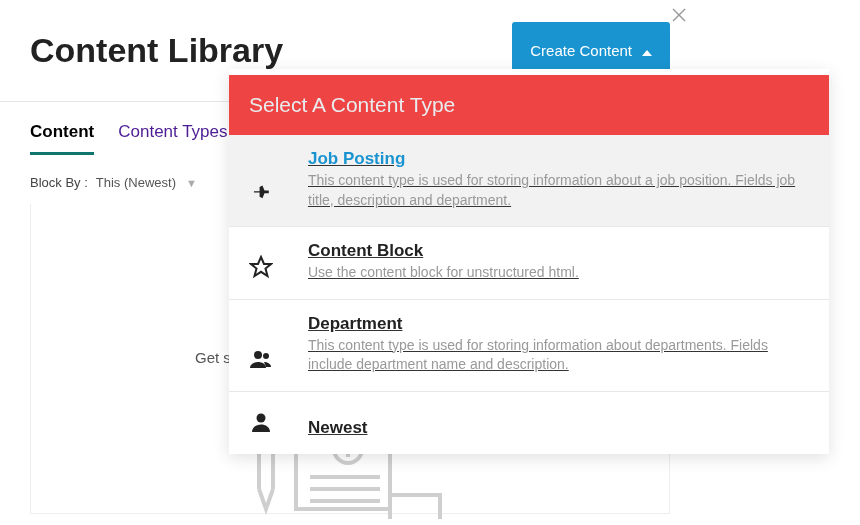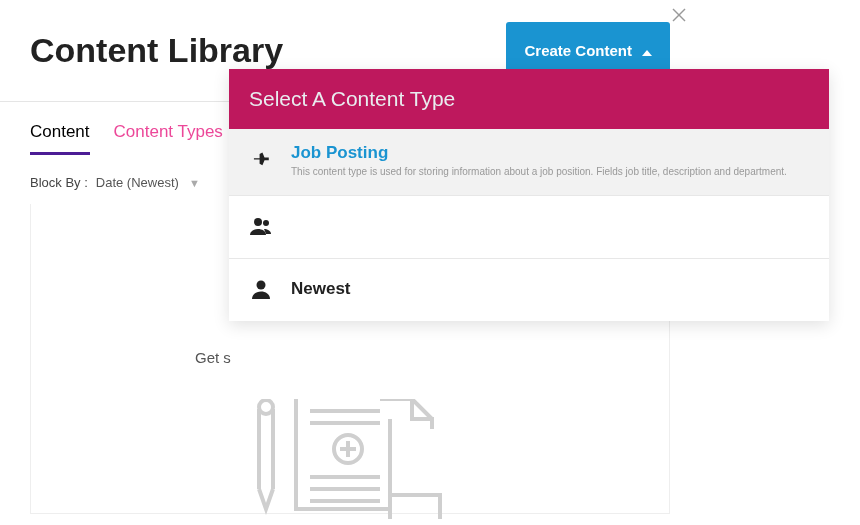--- a/index.html
+++ b/index.html
@@ -38,44 +38,43 @@
     background: #1A94D1;
     color: #fff;
     border: none;
     padding: 20px 18px;
     font-size: 15px;
     border-radius: 3px;
     cursor: pointer;
     display: flex;
     align-items: center;
     gap: 10px;
-    font-weight: bold;
   }
   .create-btn .caret {
     display: inline-block;
   }
   .hr {
     border-top: 1px solid #e5e5e5;
     margin: 0 -30px;
   }
   .tabs {
     display: flex;
     gap: 24px;
     margin-top: 20px;
   }
   .tab {
     font-size: 17px;
-    color: #ec4899;
+    color: #4c1d95;
     padding-bottom: 10px;
     cursor: pointer;
   }
   .tab.active {
     color: #000;
-    font-weight: 400;
-    border-bottom: 3px solid #4c1d95;
+    font-weight: 700;
+    border-bottom: 3px solid #0f766e;
   }
   .sort-row {
     display: flex;
     align-items: center;
     gap: 8px;
     margin-top: 20px;
     font-size: 13px;
     color: #444;
   }
   .sort-select {
@@ -111,51 +110,53 @@
   .dropdown {
     position: absolute;
     top: 69px;
     left: 229px;
     width: 600px;
     background: #fff;
     box-shadow: 0 4px 16px rgba(0,0,0,0.12);
     z-index: 50;
   }
   .dropdown-header {
-    background: #be185d;
+    background: #ef4444;
     color: #e9ecef;
     font-size: 21px;
     font-weight: 400;
     padding: 18px 20px;
+    margin-top: 6px;
   }
   .ct-item {
     display: flex;
-    align-items: center;
-    gap: 18px;
+    align-items: flex-end;
+    gap: 35px;
     padding: 14px 20px 16px 20px;
     border-bottom: 1px solid #e7e7e7;
     cursor: pointer;
+    text-decoration: underline;
   }
   .ct-item:last-child { border-bottom: none; }
   .ct-item.highlight { background: #f2f2f2; }
   .ct-icon {
     width: 24px;
     flex: 0 0 24px;
     margin-top: 4px;
     color: #222;
   }
   .ct-text { flex: 1; }
   .ct-title {
     font-size: 17px;
     font-weight: 600;
     color: #222;
   }
   .ct-item.highlight .ct-title { color: #1A94D1; }
   .ct-desc {
-    font-size: 10px;
+    font-size: 14px;
     color: #999;
     margin-top: 2px;
     line-height: 1.4;
   }
 </style>
 </head>
 <body>
 
 <div class="page">
 
@@ -181,21 +182,21 @@
   <div class="hr"></div>
 
   <div class="tabs">
     <div class="tab active">Content</div>
     <div class="tab">Content Types</div>
   </div>
 
   <div class="sort-row">
     <span>Block By :</span>
     <span class="sort-select">
-      <span>Date (Newest)</span>
+      <span>This (Newest)</span>
       <span class="sort-caret">▼</span>
     </span>
   </div>
 
   <div class="body-area">
     <div class="get-started">Get s</div>
 
     <div class="placeholder-ill">
       <svg width="220" height="120" viewBox="0 0 220 120">
         <g stroke="#cfcfcf" stroke-width="4" fill="none">
@@ -233,30 +234,45 @@
         <svg width="24" height="24" viewBox="0 0 24 24" fill="#222">
             <path d="M14 3l3 3-3 3 2 5-3 1-3-3-4 4-1-1 4-4-3-3 1-3 5 2 3-3z" transform="rotate(45 12 12)"></path>
           </svg>
       </div>
       <div class="ct-text">
         <div class="ct-title">Job Posting</div>
         <div class="ct-desc">This content type is used for storing information about a job position. Fields job title, description and department.</div>
       </div>
     </div>
 
+    <div class="ct-item">
+      <div class="ct-icon">
+        <svg width="24" height="24" viewBox="0 0 24 24" fill="none" stroke="#222" stroke-width="2">
+            <polygon points="12,2 15,9 22,9 16.5,13.5 18.5,21 12,16.8 5.5,21 7.5,13.5 2,9 9,9"></polygon>
+          </svg>
+      </div>
+      <div class="ct-text">
+        <div class="ct-title">Content Block</div>
+        <div class="ct-desc">Use the content block for unstructured html.</div>
+      </div>
+    </div>
 
     <div class="ct-item">
       <div class="ct-icon">
         <svg width="24" height="24" viewBox="0 0 24 24" fill="#222">
           <circle cx="9" cy="8" r="4"></circle>
           <path d="M1 21c0-4 4-6 8-6s8 2 8 6"></path>
           <circle cx="17" cy="9" r="3"></circle>
           <path d="M15 15c3 0 7 1.5 7 5h-5"></path>
         </svg>
       </div>
+      <div class="ct-text">
+        <div class="ct-title">Department</div>
+        <div class="ct-desc">This content type is used for storing information about departments. Fields include department name and description.</div>
+      </div>
     </div>
 
     <div class="ct-item">
       <div class="ct-icon">
         <svg width="24" height="24" viewBox="0 0 24 24" fill="#222">
           <circle cx="12" cy="8" r="4.5"></circle>
           <path d="M3 22c0-5 4.5-7.5 9-7.5s9 2.5 9 7.5"></path>
         </svg>
       </div>
       <div class="ct-text">

